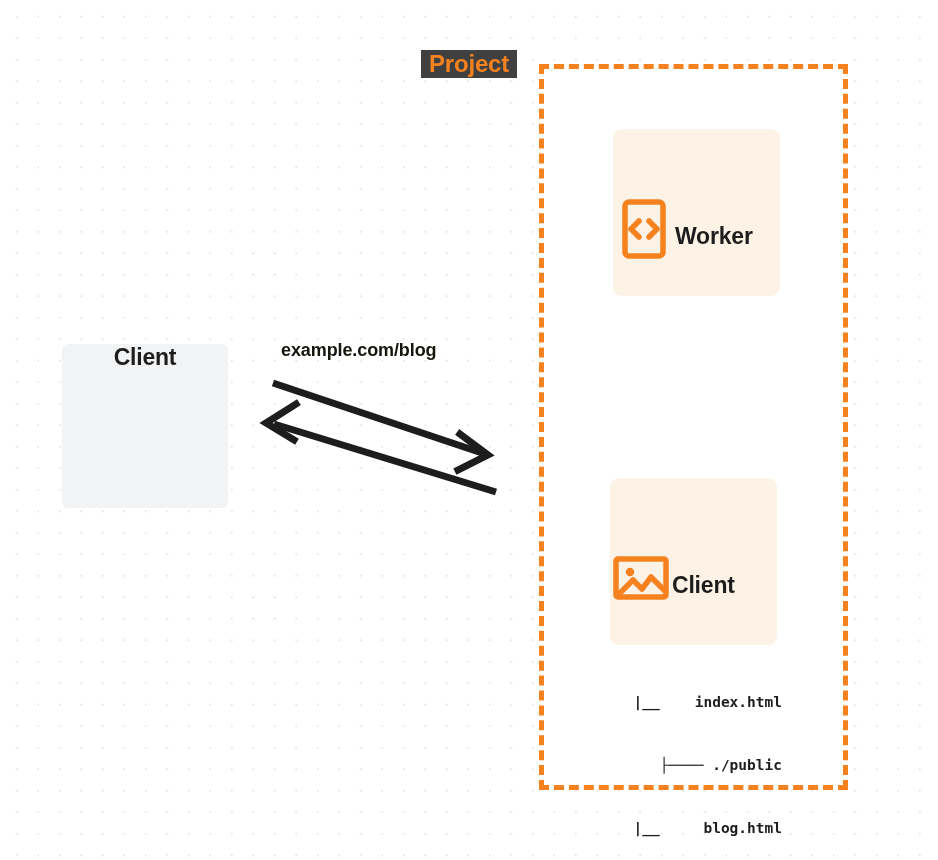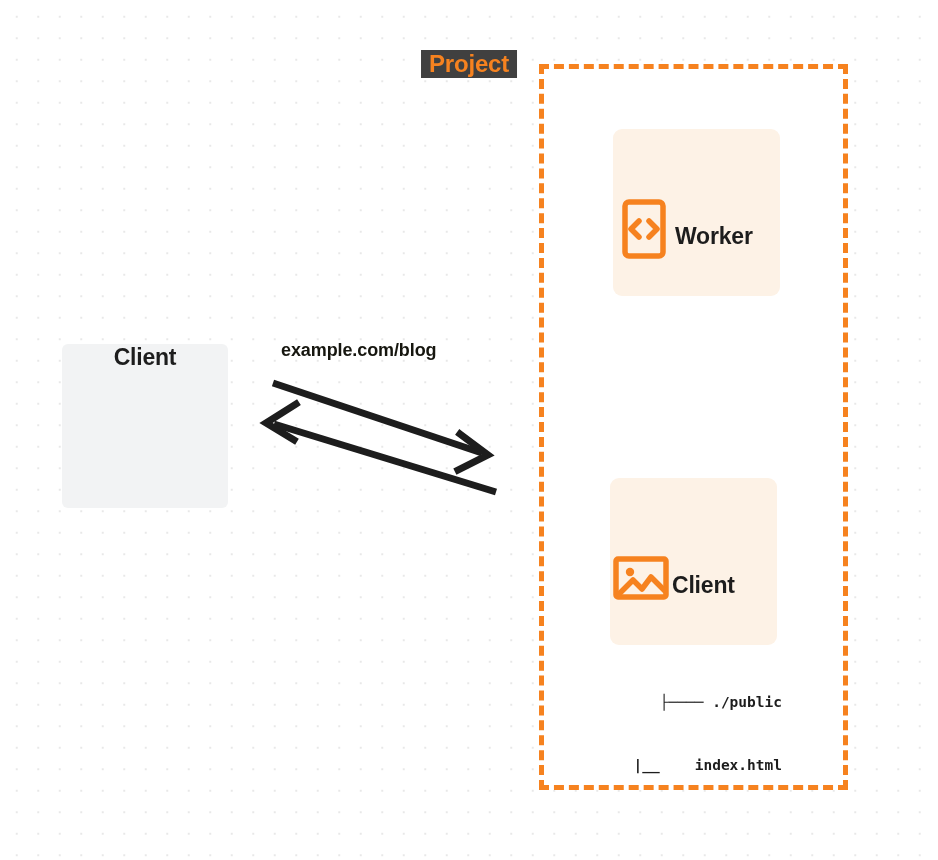--- a/index.html
+++ b/index.html
@@ -180,18 +180,19 @@
   <div class="card card-assets">
     <svg class="card-icon" viewBox="0 0 62 62">
       <rect x="6" y="12" width="50" height="38" rx="2" fill="none" stroke="#F6821F" stroke-width="5.5"></rect>
       <circle cx="20" cy="25" r="4.2" fill="#F6821F"></circle>
       <polyline points="9,47 23,33 32,42 41,30 55,44" fill="none" stroke="#F6821F" stroke-width="5.5" stroke-linecap="round" stroke-linejoin="round"></polyline>
     </svg>
     <span class="card-label">Client</span>
   </div>
 
   <div class="file-tree">
+    <span class="file-tree-line">|__    index.html</span>
     <span class="file-tree-line">├──── ./public</span>
-    <span class="file-tree-line">|__    index.html</span>
+    <span class="file-tree-line">|__     blog.html</span>
     
   </div>
 
 </div>
 
 </body></html>

